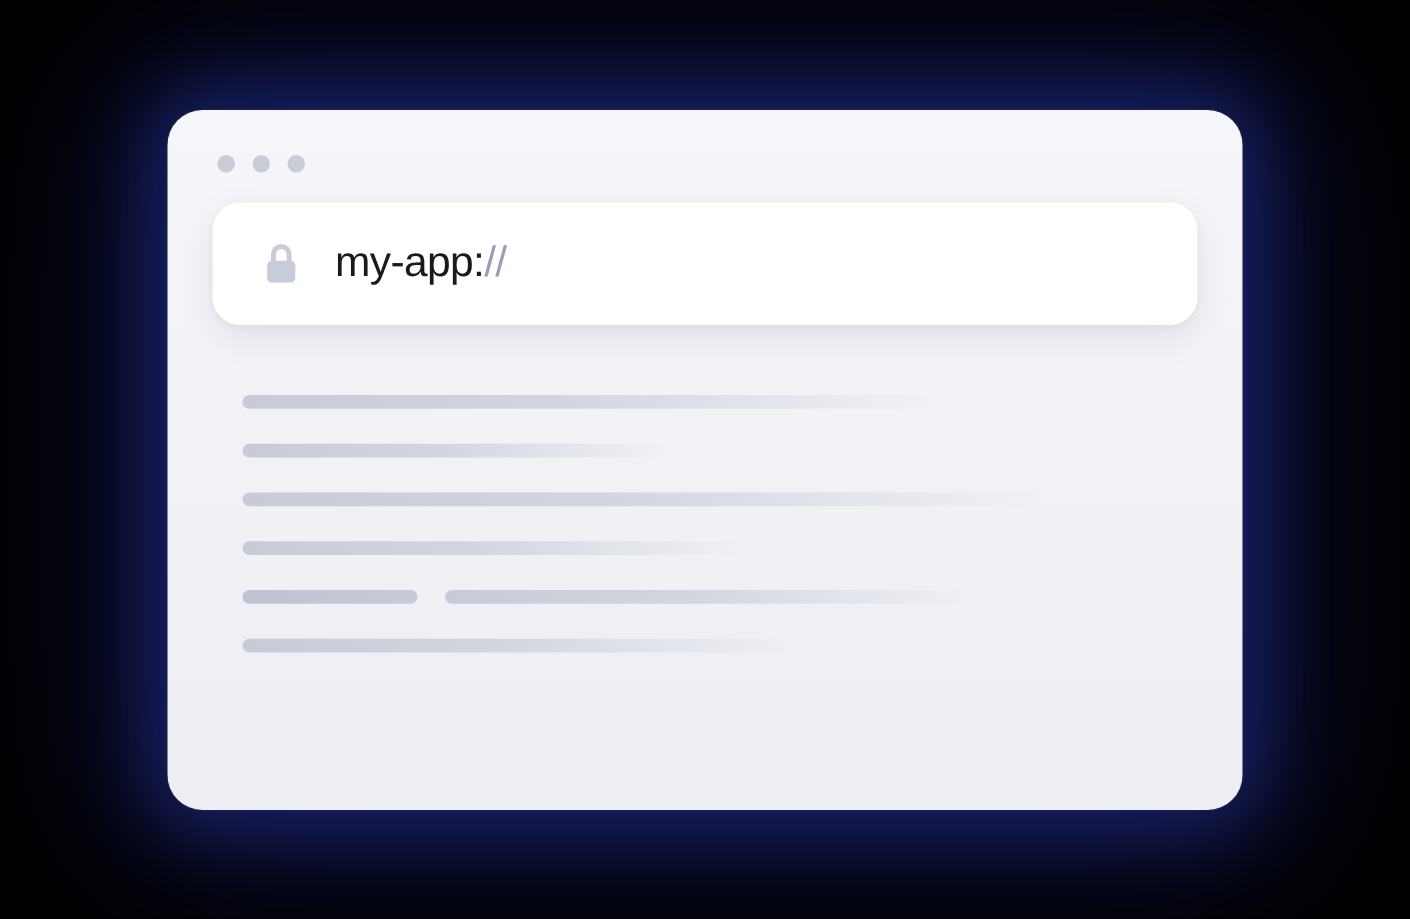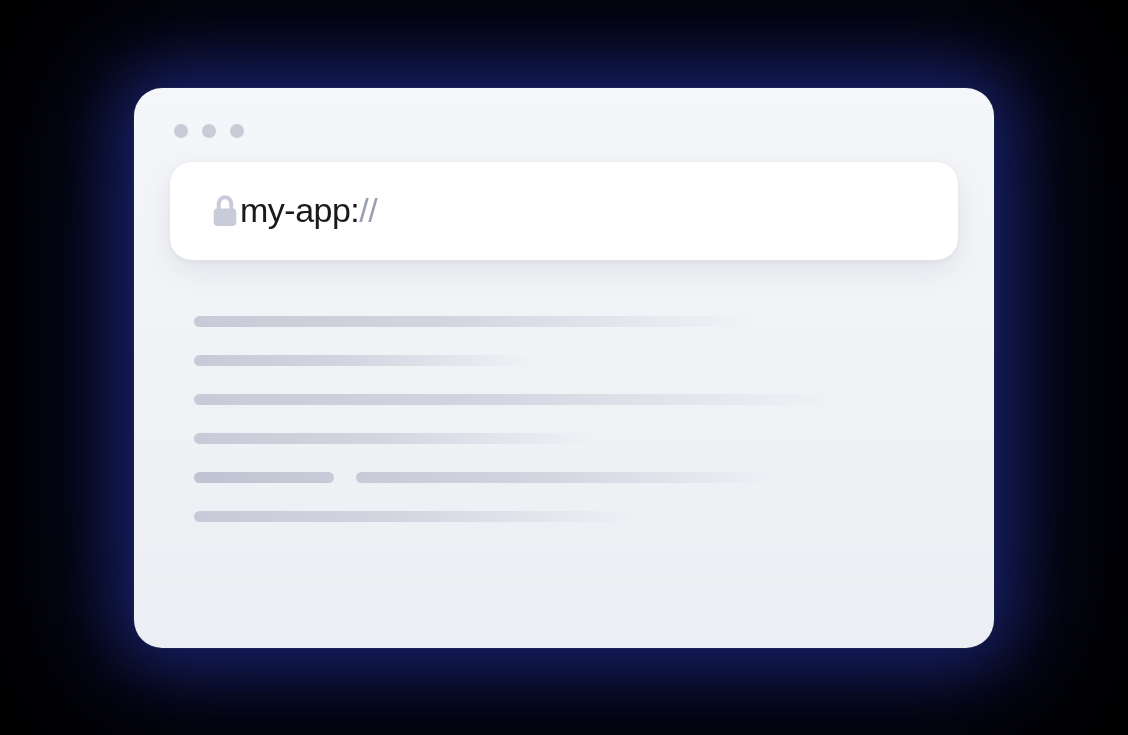--- a/index.html
+++ b/index.html
@@ -41,20 +41,21 @@
       border-radius: 50%;
       background: #c9ccd6;
     }
     .address-bar {
       background: #ffffff;
       border-radius: 22px;
       height: 98px;
       display: flex;
       align-items: center;
       padding: 0 40px;
+      gap: 28px;
       box-shadow: 0 10px 30px rgba(30, 35, 60, 0.08), 0 2px 6px rgba(30,35,60,0.05);
     }
     .lock-icon {
       width: 30px;
       height: 36px;
       flex-shrink: 0;
     }
     .lock-icon svg {
       display: block;
     }

